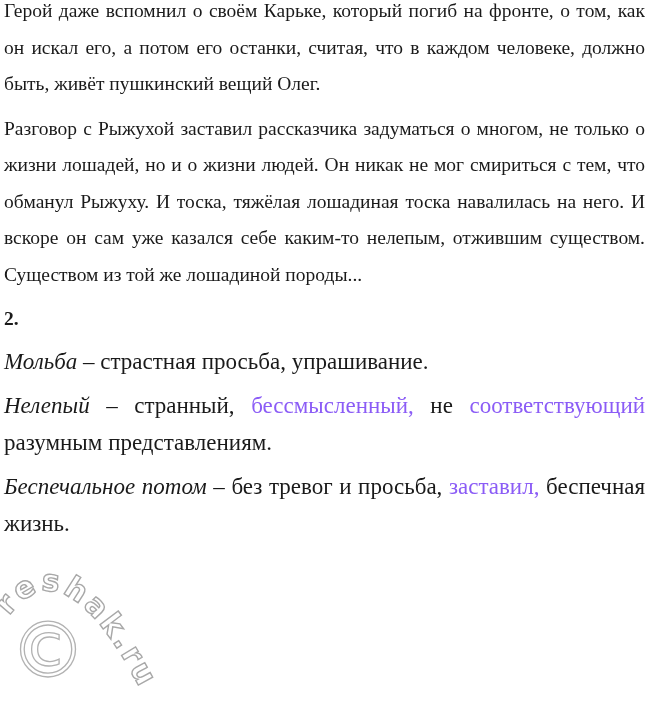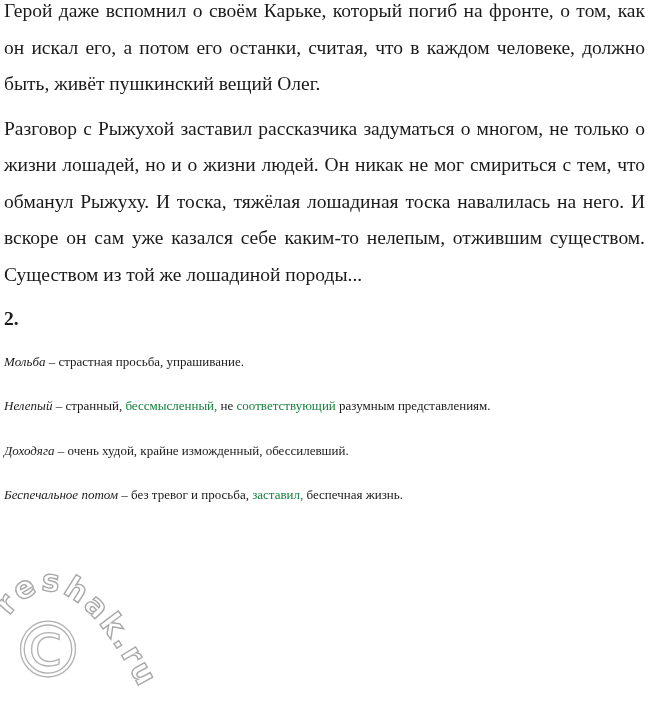--- a/index.html
+++ b/index.html
@@ -27,33 +27,33 @@
   .p-first {
     margin-top: -7px;
   }
   .section-num {
     font-weight: 700;
     text-align: left;
     margin: 0 0 6px 0;
   }
   .entry {
     margin: 0 0 8px 0;
-    font-size: 13px;
+    font-size: 23px;
     line-height: 36.5px;
     text-align: justify;
     font-family: Liberation Serif, serif;
   }
   .entry:last-child {
     margin-bottom: 0;
   }
   .term {
     font-style: italic;
   }
   .muted {
-    color: #15803d;
+    color: #8b5cf6;
   }
   .watermark {
     position: absolute;
     left: 0;
     top: 556px;
     pointer-events: none;
   }
   .wm-text {
     font-family: "DejaVu Sans", sans-serif;
     font-weight: 700;
@@ -84,21 +84,20 @@
 
   <p class="para">Разговор с Рыжухой заставил рассказчика задуматься о многом, не только о жизни лошадей, но и о жизни людей. Он никак не мог смириться с тем, что обманул Рыжуху. И тоска, тяжёлая лошадиная тоска навалилась на него. И вскоре он сам уже казался себе каким-то нелепым, отжившим существом. Существом из той же лошадиной породы...</p>
 
   <p class="para section-num">2.</p>
 
   <p class="entry"><span class="term">Мольба</span> <span class="dash">–</span> <span>страстная просьба, упрашивание.</span></p>
 
 
   <p class="entry"><span class="term">Нелепый</span> <span class="dash">–</span> <span>странный,</span> <span class="muted">бессмысленный,</span> <span>не</span> <span class="muted">соответствующий</span> <span>разумным представлениям.</span></p>
 
-  <p class="entry"><span class="term">Доходяга</span> <span class="dash">–</span> <span>очень худой, крайне изможденный, обессилевший.</span></p>
 
   <p class="entry"><span class="term">Беспечальное потом</span> <span class="dash">–</span> <span>без тревог и просьба,</span> <span class="muted">заставил,</span> <span>беспечная жизнь.</span></p>
 
 
 </main>
 
 <svg class="watermark" width="175" height="160" viewBox="0 0 175 160" aria-hidden="true">
   <defs>
     <path id="wm-arc" d="M 8 62 Q 62 -16 140 132" fill="none"></path>
   </defs>

